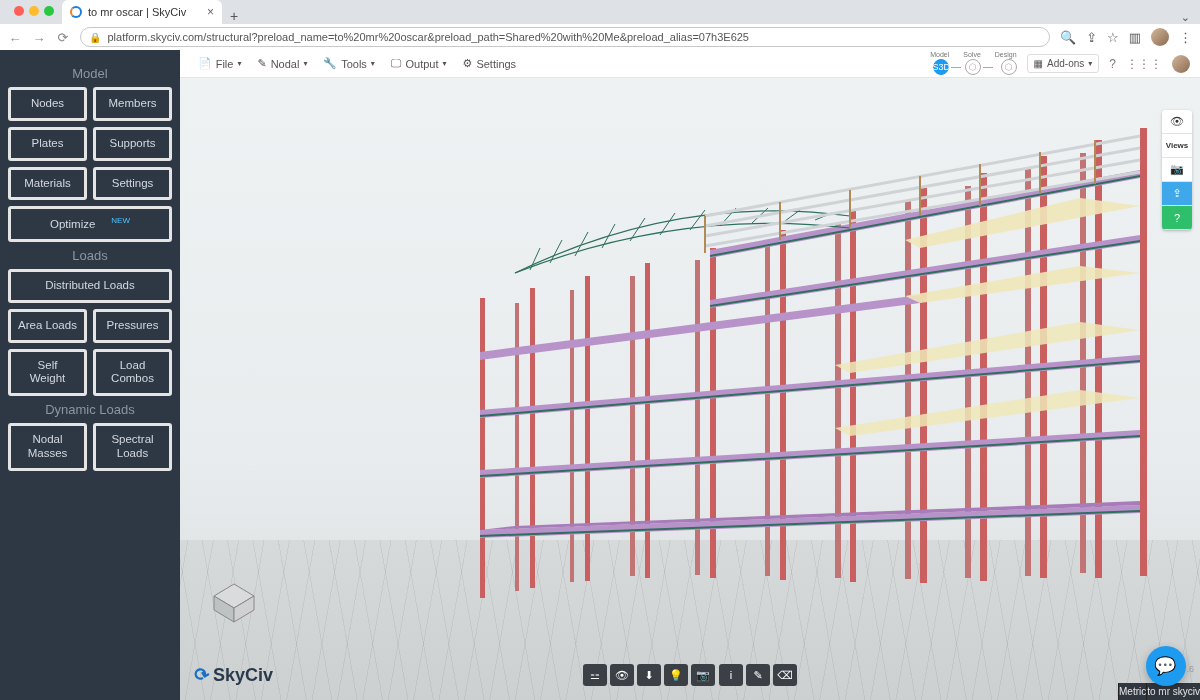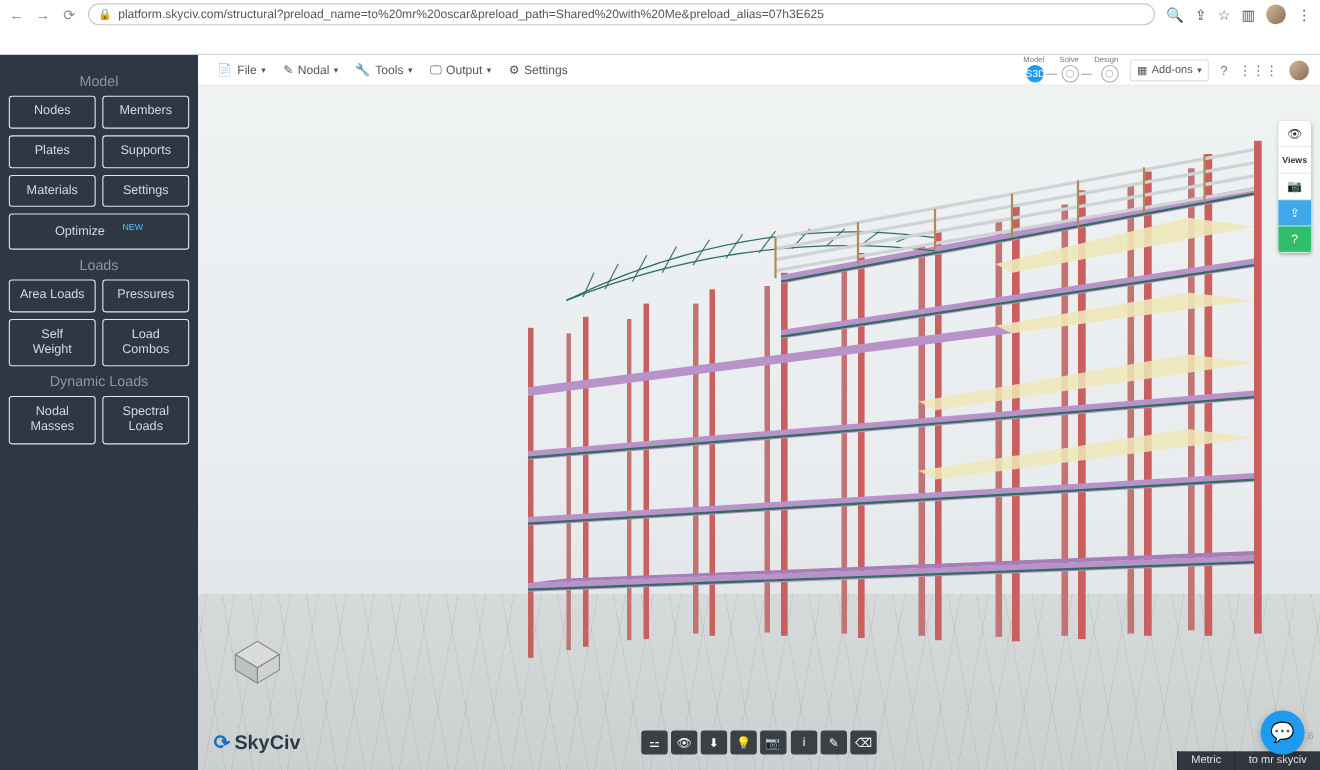--- a/index.html
+++ b/index.html
@@ -34,21 +34,21 @@
   .stage-dot.active { background:#1d9bf0; border-color:#1d9bf0; color:#fff; }
   .stage-label { position:relative; top:-1px; }
   .stage-link { width:10px; height:1px; background:#aaa; margin-top:8px; }
   .toolbar-btn { display:flex; align-items:center; gap:4px; padding:3px 6px; border:1px solid #ddd; border-radius:3px; font-size:10px; color:#555; }
   .tb-ico { font-size:12px; color:#777; }
 
   
   .sidebar { position:absolute; top:50px; left:0; width:180px; bottom:0; background:#2e3744; color:#cbd2dc; padding:10px 8px; }
   .sb-heading { text-align:center; color:#8c95a3; font-size:13px; margin: 6px 0 6px; font-weight:400; }
   .sb-row { display:flex; gap:6px; margin-bottom:6px; }
-  .sb-btn { flex:1; border:1px solid #e5e5e5; border-radius:3px; text-align:center; padding:7px 2px; font-size:11.5px; color:#d2d8e0; cursor:pointer; line-height:1.2; }
+  .sb-btn { flex:1; border:3px solid #e5e5e5; border-radius:3px; text-align:center; padding:7px 2px; font-size:11.5px; color:#d2d8e0; cursor:pointer; line-height:1.2; }
   .sb-btn.full { width:100%; }
   .sb-btn sup { color:#4fc3ff; font-size:8px; margin-left:16px; }
 
   
   .canvas { position:absolute; top:78px; left:180px; right:0; bottom:0; background:linear-gradient(#eef2f3 0%, #e8ecee 60%, #d9dcdd 100%); overflow:hidden; }
   .ground { position:absolute; left:0; right:0; bottom:0; height:160px;
     background:
       repeating-linear-gradient(80deg, rgba(0,0,0,0) 0 24px, rgba(0,0,0,.06) 24px 25px),
       repeating-linear-gradient(-80deg, rgba(0,0,0,0) 0 24px, rgba(0,0,0,.06) 24px 25px),
       linear-gradient(#d7dadb,#cdd0d1);
@@ -61,35 +61,49 @@
   
   .structure { position:absolute; left:240px; top:20px; }
 
   
   .bottom-bar { position:absolute; left:50%; bottom:14px; transform:translateX(-50%); display:flex; gap:4px; }
   .bb-group { display:flex; gap:3px; }
   .bb-btn { width:24px; height:22px; background:#3b3f46; color:#fff; border-radius:3px; display:flex; align-items:center; justify-content:center; font-size:11px; }
 
   .version { position:absolute; right:6px; bottom:26px; font-size:9px; color:#9aa0a6; }
   .status-strip { position:absolute; right:0; bottom:0; display:flex; }
-  .status-chip { background:#31373f; color:#e5e8ec; font-size:10px; padding:3px 12px; border-left:1px solid #222; }
+  .status-chip { background:#31373f; color:#e5e8ec; font-size:10px; padding:3px 0; border-left:1px solid #222; }
 
   
   .right-strip { position:absolute; right:8px; top:110px; width:30px; display:flex; flex-direction:column; gap:0; box-shadow:0 1px 3px rgba(0,0,0,.25); border-radius:4px; overflow:hidden; }
   .rs-btn { height:24px; background:#fff; display:flex; align-items:center; justify-content:center; font-size:11px; color:#333; border-bottom:1px solid #e3e3e3; }
   .rs-btn.dark { background:#3fa8ea; color:#fff; }
   .rs-btn.green { background:#2fbf6b; color:#fff; }
   .rs-label { font-size:8px; font-weight:600; }
 
   .chat-fab { position:absolute; right:14px; bottom:14px; width:40px; height:40px; border-radius:50%; background:#1d9bf0; color:#fff; display:flex; align-items:center; justify-content:center; font-size:18px; box-shadow:0 3px 8px rgba(0,0,0,.25); }
 </style>
 </head>
 <body>
 
 <div class="browser-chrome">
+  <div class="tab-strip">
+    <div class="traffic-lights">
+      <div class="tl red"></div>
+        <div class="tl yellow"></div>
+        <div class="tl green"></div>
+    </div>
+    <div class="tab">
+      <span class="favicon"></span>
+      <span>to mr oscar | SkyCiv</span>
+      <span class="tab-close">×</span>
+    </div>
+    <div class="new-tab">+</div>
+    <div class="chevdown">⌄</div>
+  </div>
   <div class="addr-row">
     <span class="nav-ico">←</span>
     <span class="nav-ico">→</span>
     <span class="nav-ico">⟳</span>
     <div class="addr-bar">
       <span class="lock">🔒</span>
       <span>platform.skyciv.com/structural?preload_name=to%20mr%20oscar&amp;preload_path=Shared%20with%20Me&amp;preload_alias=07h3E625</span>
     </div>
     <div class="addr-actions">
       <span>🔍</span>
@@ -169,20 +183,23 @@
   <div class="sb-row">
     <div class="sb-btn">Materials</div>
     <div class="sb-btn">Settings</div>
   </div>
   <div class="sb-row">
     <div class="sb-btn full"><span>Optimize</span><sup>NEW</sup></div>
   </div>
 
   <div class="sb-heading">Loads</div>
   <div class="sb-row">
+      <div class="sb-btn full">Distributed Loads</div>
+    </div>
+  <div class="sb-row">
     <div class="sb-btn">Area Loads</div>
     <div class="sb-btn">Pressures</div>
   </div>
   <div class="sb-row">
     <div class="sb-btn" style="white-space:pre-line">Self
 Weight</div>
     <div class="sb-btn" style="white-space:pre-line">Load
 Combos</div>
   </div>
 

